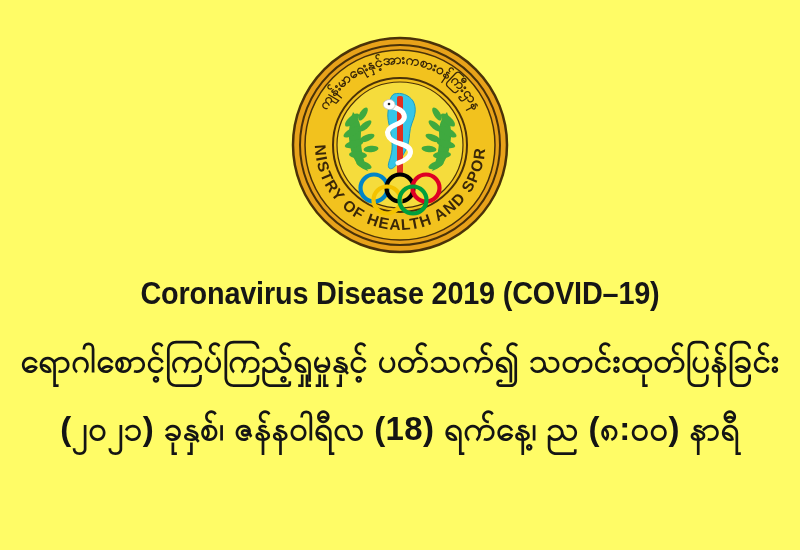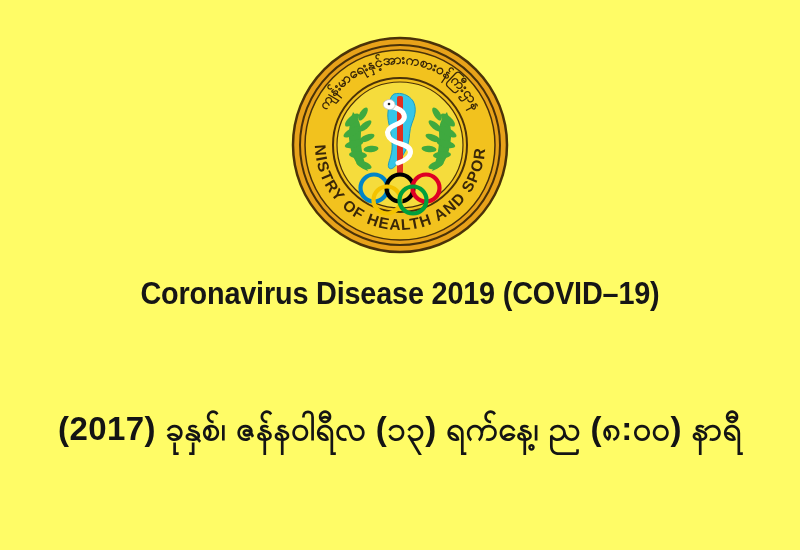--- a/index.html
+++ b/index.html
@@ -164,16 +164,17 @@
         <circle cx="109" cy="152" r="13.5" stroke="#000000"></circle>
         <circle cx="135" cy="152" r="13.5" stroke="#DF0024"></circle>
         <circle cx="96" cy="164" r="13.5" stroke="#F4C300"></circle>
         <circle cx="122" cy="164" r="13.5" stroke="#009F3D"></circle>
       </g>
     </svg>
   </div>
 
   <div class="title-en">Coronavirus Disease 2019 (COVID–19)</div>
 
+  <div class="mm-line mm-line-1">ရောဂါစောင့်ကြပ်ကြည့်ရှုမှုနှင့် ပတ်သက်၍ သတင်းထုတ်ပြန်ခြင်း</div>
 
-  <div class="mm-line mm-line-2">(2017) ခုနှစ်၊ ဇန်နဝါရီလ (၁၃) ရက်နေ့၊ ည (၈:၀၀) နာရီ</div>
+  <div class="mm-line mm-line-2">(၂၀၂၁) ခုနှစ်၊ ဇန်နဝါရီလ (18) ရက်နေ့၊ ည (၈:၀၀) နာရီ</div>
 
 </div>
 
 </body></html>

